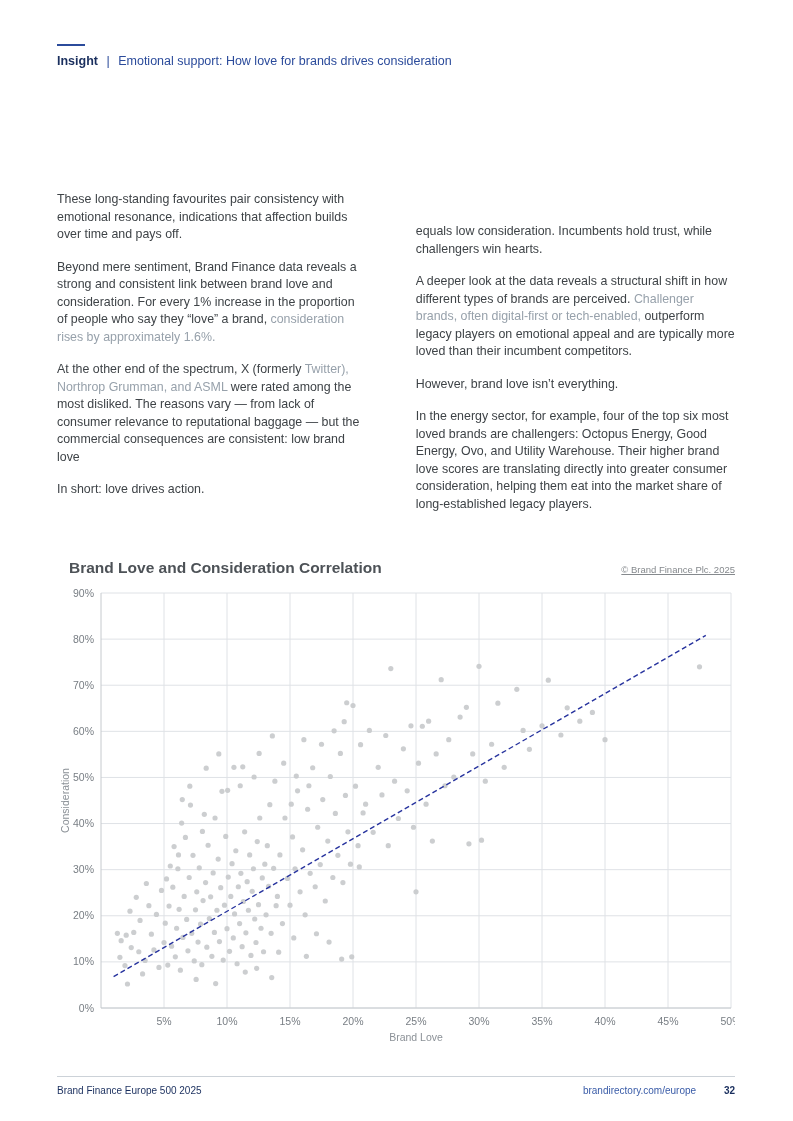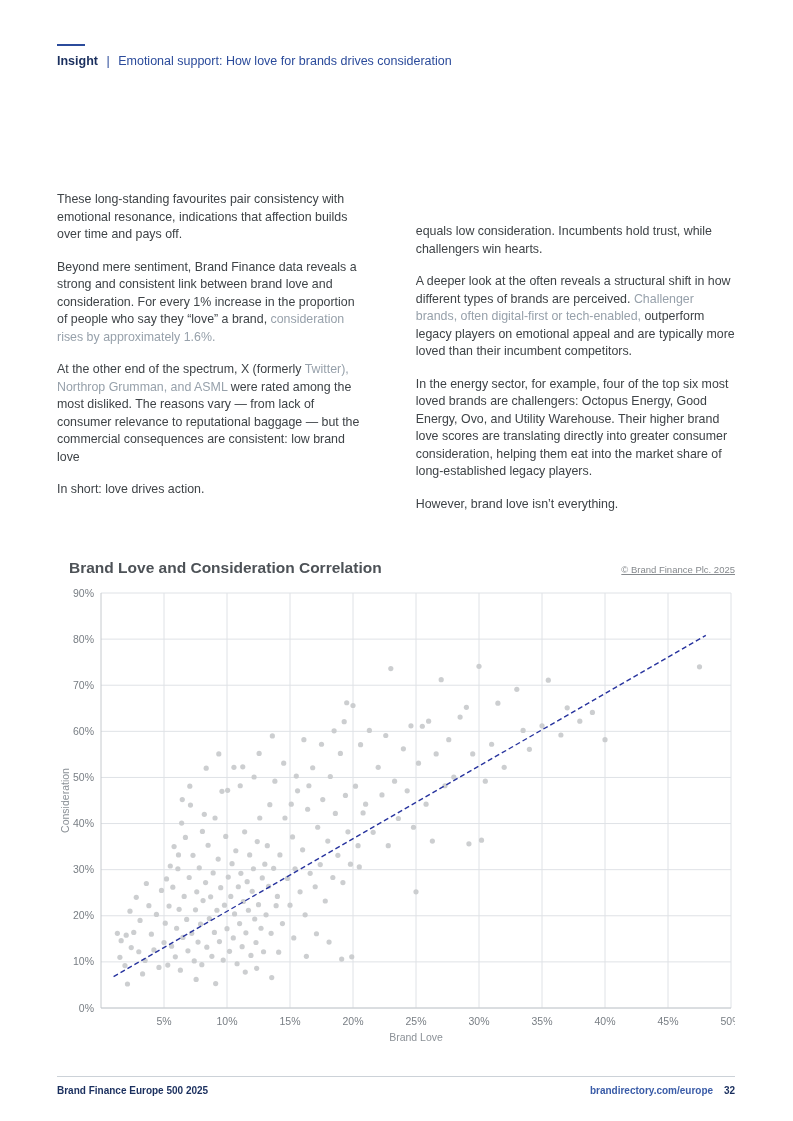--- a/index.html
+++ b/index.html
@@ -25,23 +25,23 @@
   .chart-header{position:absolute;left:57px;top:547px;width:678px;display:flex;justify-content:space-between;align-items:baseline;}
   .chart-title{margin:12px;font-size:15.5px;font-weight:bold;color:#4d5257;}
   .copyright{font-size:9.5px;color:#85898d;text-decoration:underline;}
   .chart-area{position:absolute;left:57px;top:583px;}
   .tick{font-size:10.5px;fill:#787e84;font-family:"Liberation Sans",sans-serif;}
   .axis-label{font-size:10.5px;fill:#8b9197;font-family:"Liberation Sans",sans-serif;}
   
   .page-footer{position:absolute;left:57px;top:1076px;width:678px;}
   .footer-rule{height:1px;background:#ccd2d8;margin-bottom:8px;}
   .footer-row{display:flex;justify-content:space-between;align-items:baseline;font-size:10px;}
-  .footer-brand{font-weight:bold;color:#1a2f5e;}
-  .footer-url{color:#3a5ca8;cursor:pointer;font-weight:bold;}
-  .page-num{font-weight:bold;color:#1a2f5e;margin-left:8px;}
+  .footer-brand{font-weight:normal;color:#1a2f5e;}
+  .footer-url{color:#3a5ca8;cursor:pointer;}
+  .page-num{font-weight:bold;color:#1a2f5e;margin-left:25px;}
 </style>
 </head>
 <body>
 
 <div class="page">
 
   <header class="page-header">
     <div class="eyebrow-rule"></div>
     <div class="header-row">
       <span class="eyebrow">Insight</span>
@@ -52,23 +52,23 @@
 
   <section class="columns">
     <div class="col col-left">
         <p><span>These long-standing favourites pair consistency with emotional resonance, indications that affection builds over time and pays off.</span></p>
         <p><span>Beyond mere sentiment, Brand Finance data reveals a strong and consistent link between brand love and consideration. For every 1% increase in the proportion of people who say they “love” a brand, </span><span class="muted">consideration rises by approximately 1.6%.</span></p>
         <p><span>At the other end of the spectrum, X (formerly </span><span class="muted">Twitter), Northrop Grumman, and ASML</span><span> were rated among the most disliked. The reasons vary — from lack of consumer relevance to reputational baggage — but the commercial consequences are consistent: low brand love</span></p>
         <p><span>In short: love drives action.</span></p>
       </div>
     <div class="col col-right">
         <p><span>equals low consideration. Incumbents hold trust, while challengers win hearts.</span></p>
-        <p><span>A deeper look at the often reveals a structural shift in how different types of brands are perceived. </span><span class="muted">Challenger brands, often digital-first or tech-enabled, </span><span>outperform legacy players on emotional appeal and are typically more loved than their incumbent competitors.</span></p>
+        <p><span>A deeper look at the data reveals a structural shift in how different types of brands are perceived. </span><span class="muted">Challenger brands, often digital-first or tech-enabled, </span><span>outperform legacy players on emotional appeal and are typically more loved than their incumbent competitors.</span></p>
+        <p><span>However, brand love isn’t everything.</span></p>
         <p><span>In the energy sector, for example, four of the top six most loved brands are challengers: Octopus Energy, Good Energy, Ovo, and Utility Warehouse. Their higher brand love scores are translating directly into greater consumer consideration, helping them eat into the market share of long-established legacy players.</span></p>
-        <p><span>However, brand love isn’t everything.</span></p>
       </div>
   </section>
 
   <div class="chart-header">
     <h2 class="chart-title">Brand Love and Consideration Correlation</h2>
     <span class="copyright">© Brand Finance Plc. 2025</span>
   </div>
 
   <div class="chart-area">
     <svg id="chart" width="678" height="470">

